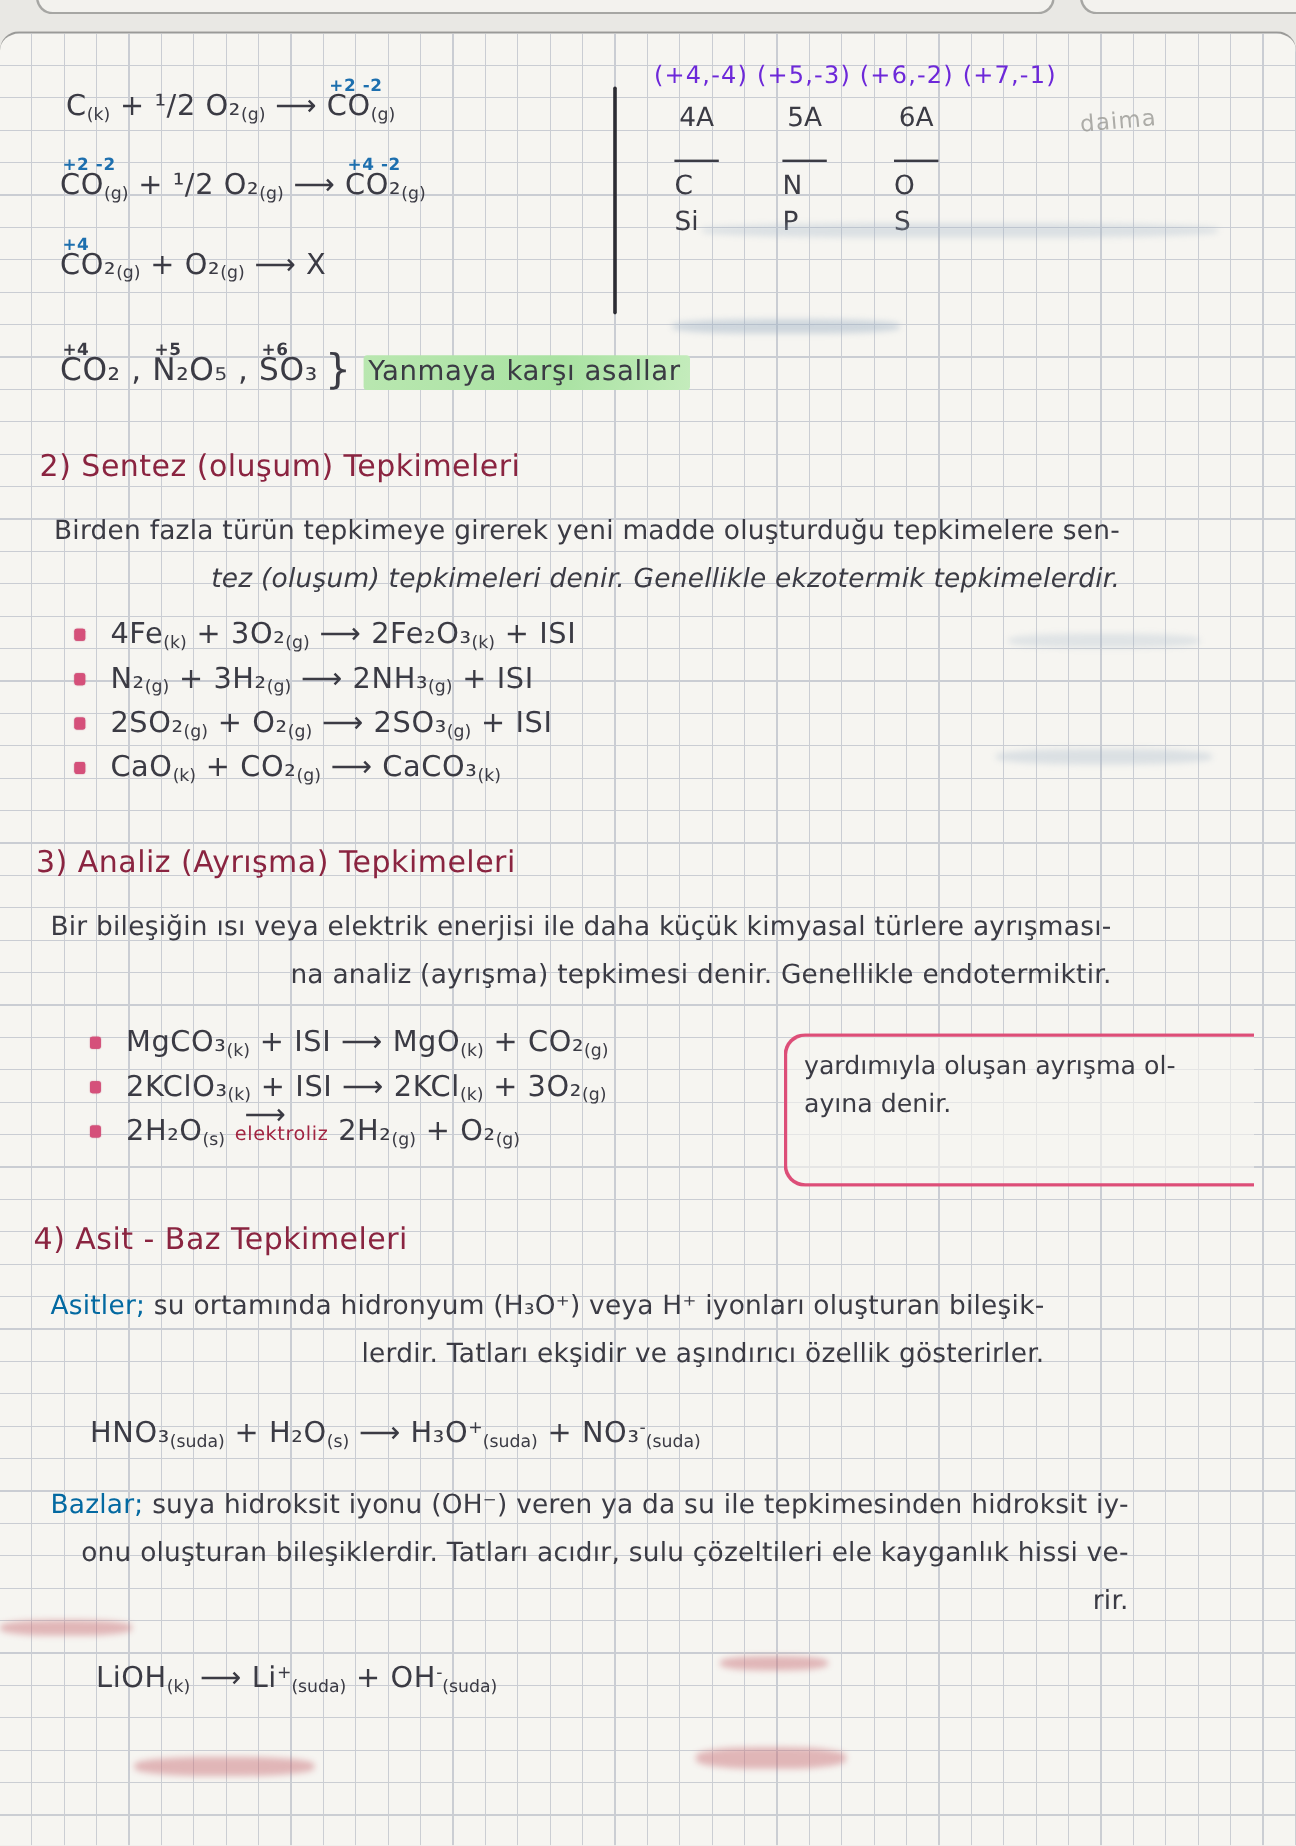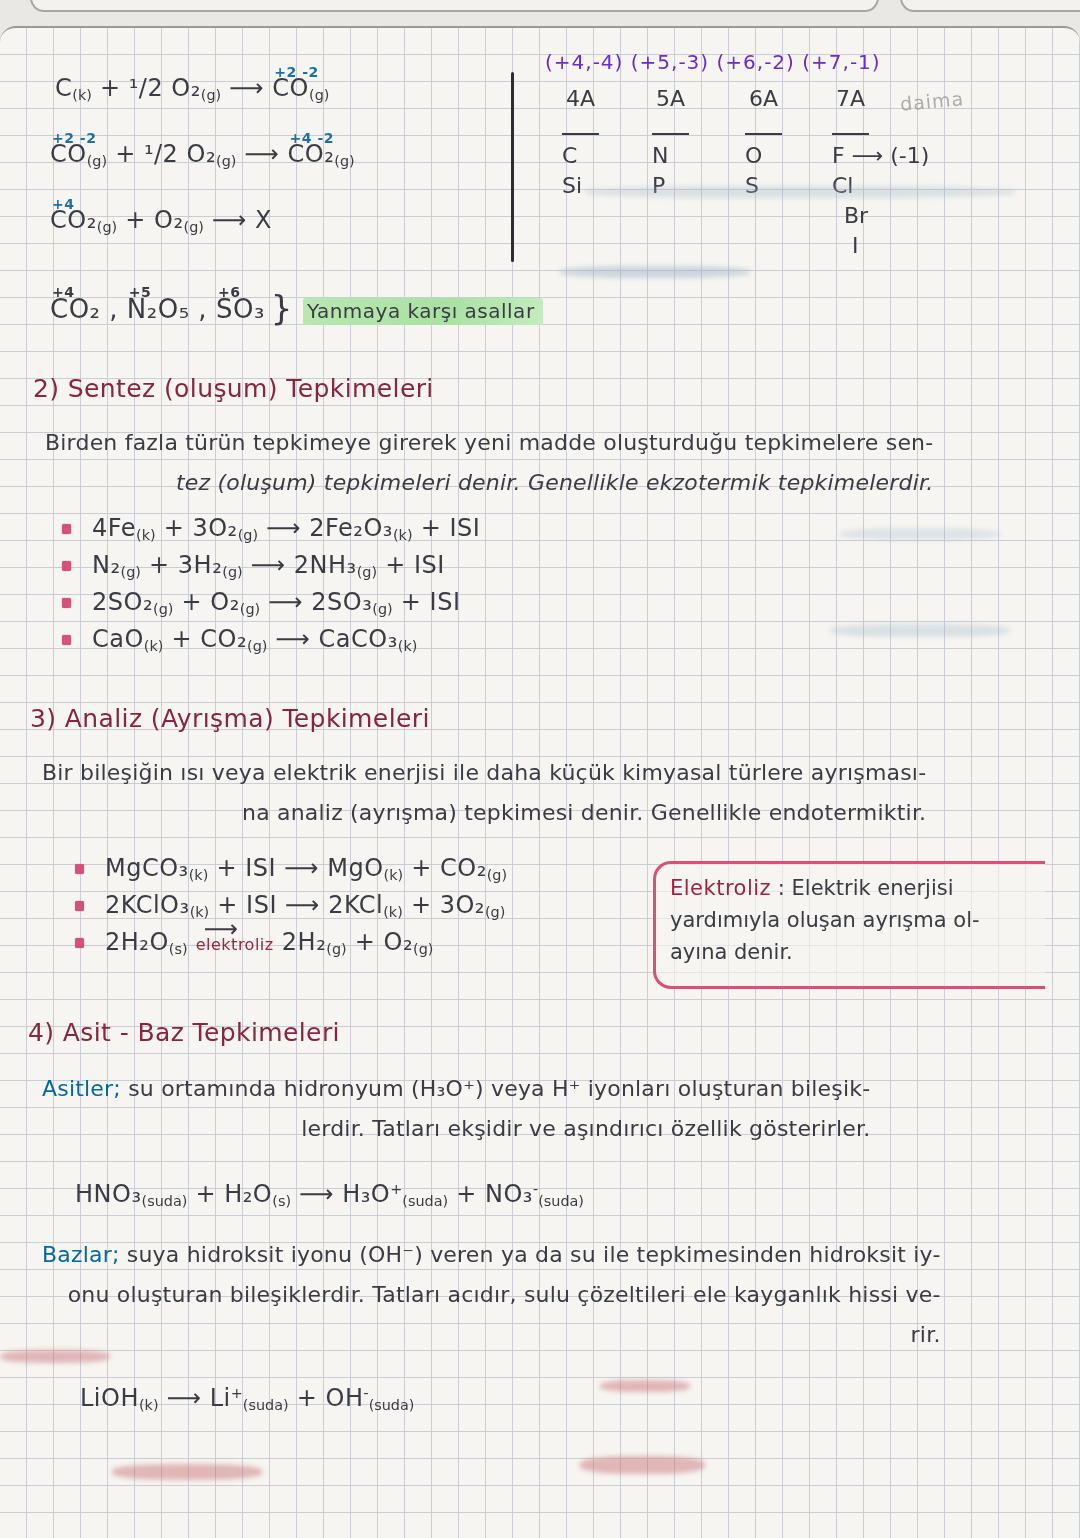--- a/index.html
+++ b/index.html
@@ -100,21 +100,21 @@
 <div class="prev-page-edge edge-b"></div>
 
 <div class="sheet">
   <div class="grid"></div>
 
   <div class="abs eq" style="left:55px;top:46px;">C<sub>(k)</sub> + ¹/2 O₂<sub>(g)</sub> ⟶ <span class="stack ob"><span class="above">+2 -2</span><span class="base">CO</span></span><sub>(g)</sub></div>
   <div class="abs eq" style="left:50px;top:112px;"><span class="stack ob"><span class="above">+2 -2</span><span class="base">CO</span></span><sub>(g)</sub> + ¹/2 O₂<sub>(g)</sub> ⟶ <span class="stack ob"><span class="above">+4 -2</span><span class="base">CO₂</span></span><sub>(g)</sub></div>
   <div class="abs eq" style="left:50px;top:178px;"><span class="stack ob"><span class="above">+4</span><span class="base">CO₂</span></span><sub>(g)</sub> + O₂<sub>(g)</sub> ⟶ X</div>
 
   <div class="abs eq" style="left:50px;top:258px;font-size:26px;">
-    <span><span class="stack ok"><span class="above">+4</span><span class="base">CO₂</span></span> , <span class="stack ok"><span class="above">+5</span><span class="base">N₂O₅</span></span> , <span class="stack ok"><span class="above">+6</span><span class="base">SO₃</span></span></span><span class="brace">}</span><span class="hl" style="font-size:20px;margin-top:36px;">Yanmaya karşı asallar</span>
+    <span><span class="stack ok"><span class="above">+4</span><span class="base">CO₂</span></span> , <span class="stack ok"><span class="above">+5</span><span class="base">N₂O₅</span></span> , <span class="stack ok"><span class="above">+6</span><span class="base">SO₃</span></span></span><span class="brace">}</span><span class="hl" style="font-size:23px;margin-top:36px;">Yanmaya karşı asallar</span>
   </div>
 
   <div class="vdivider"></div>
 
   <div class="abs ox-pairs" style="left:545px;top:22px;">(+4,-4) (+5,-3) (+6,-2) (+7,-1)</div>
 
   <div class="group-col" style="left:562px;top:56px;">
     <span class="ghead">4A</span>
     <div class="gel">C</div>
     <div class="gel">Si</div>
@@ -122,27 +122,20 @@
   <div class="group-col" style="left:652px;top:56px;">
     <span class="ghead">5A</span>
     <div class="gel">N</div>
     <div class="gel">P</div>
   </div>
   <div class="group-col" style="left:745px;top:56px;">
     <span class="ghead">6A</span>
     <div class="gel">O</div>
     <div class="gel">S</div>
   </div>
-  <div class="group-col" style="left:832px;top:56px;">
-    <span class="ghead">7A</span>
-    <div class="gel" style="white-space:nowrap;">F ⟶ (-1)</div>
-    <div class="gel">Cl</div>
-    <div class="gel" style="padding-left:12px;">Br</div>
-    <div class="gel" style="padding-left:20px;">I</div>
-  </div>
   <div class="faint-note" style="left:900px;top:62px;">daima</div>
 
   <div class="abs heading" style="left:33px;top:346px;">2) Sentez (oluşum) Tepkimeleri</div>
   <div class="abs para" style="left:45px;top:402px;">
     <div class="pline">Birden fazla türün tepkimeye girerek yeni madde oluşturduğu tepkimelere sen-</div>
     <div class="pline" style="margin-left:-12px;font-style:italic;">tez (oluşum) tepkimeleri denir. Genellikle ekzotermik tepkimelerdir.</div>
   </div>
   <div class="abs" style="left:62px;top:486px;width:640px;">
     <div class="brow">
         <span class="bullet-sq"></span>
@@ -176,21 +169,20 @@
         <span class="bullet-sq"></span>
         <span class="eq">2KClO₃<sub>(k)</sub> + ISI ⟶ 2KCl<sub>(k)</sub> + 3O₂<sub>(g)</sub></span>
       </div>
     <div class="brow">
         <span class="bullet-sq"></span>
         <span class="eq">2H₂O<sub>(s)</sub> <span class="stack el"><span class="above">⟶</span><span class="base">elektroliz</span></span>  2H₂<sub>(g)</sub> + O₂<sub>(g)</sub></span>
       </div>
   </div>
 
   <div class="ebox">
-    <div class="eline"><span class="elabel">Elektroliz</span><span> : </span><span>Elektrik enerjisi</span></div>
     <div class="eline">yardımıyla oluşan ayrışma ol-</div>
     <div class="eline">ayına denir.</div>
   </div>
 
   <div class="abs heading" style="left:28px;top:990px;">4) Asit - Baz  Tepkimeleri</div>
   <div class="abs para" style="left:42px;top:1048px;">
     <div class="pline"><span class="lead-red">Asitler;</span><span> su ortamında hidronyum (H₃O⁺) veya H⁺ iyonları oluşturan bileşik-</span></div>
     <div class="pline" style="margin-left:-14px;">lerdir. Tatları ekşidir ve aşındırıcı özellik gösterirler.</div>
   </div>
   <div class="abs eq" style="left:75px;top:1152px;">HNO₃<sub>(suda)</sub> + H₂O<sub>(s)</sub>  ⟶  H₃O<sup>+</sup><sub>(suda)</sub> + NO₃<sup>-</sup><sub>(suda)</sub></div>

